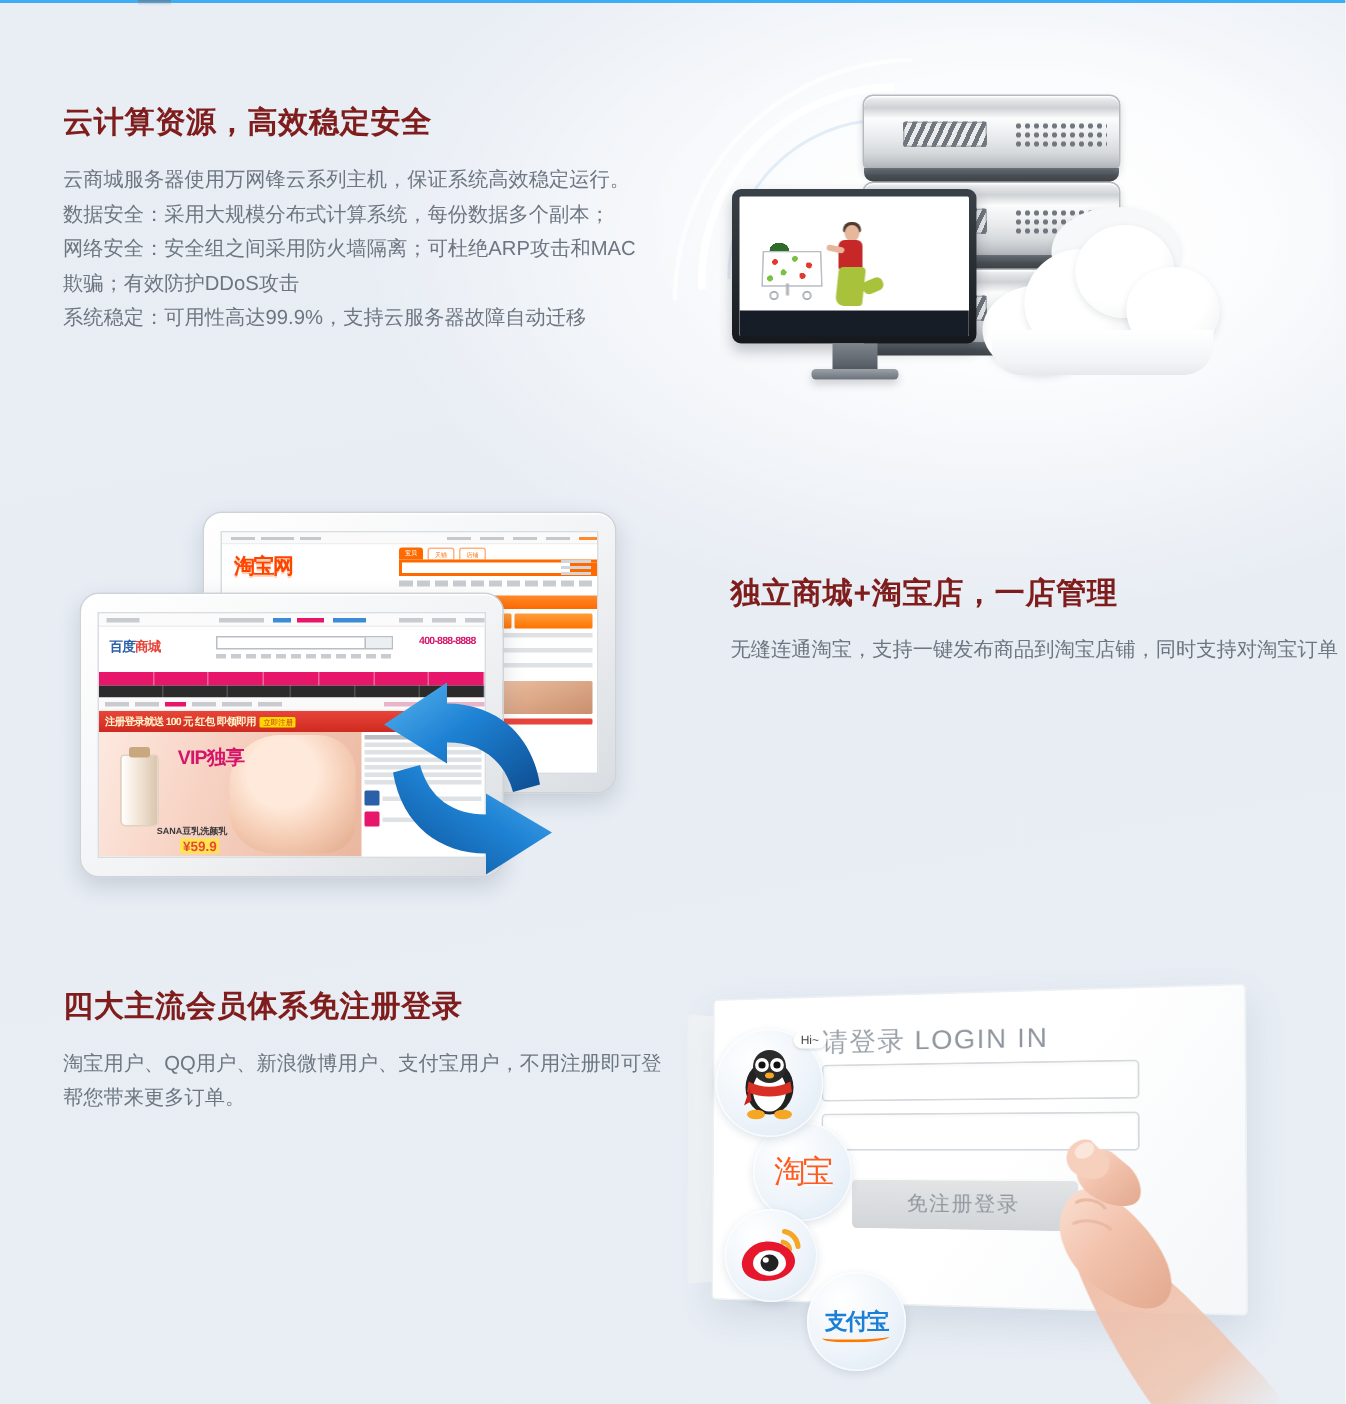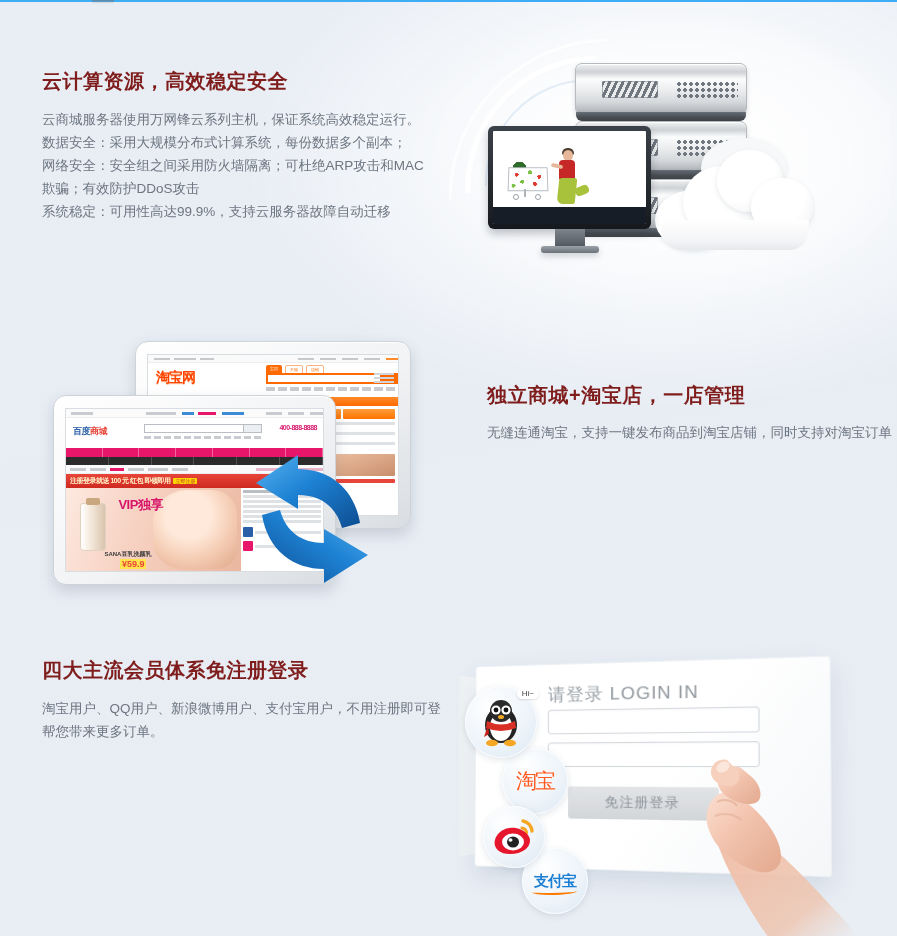--- a/index.html
+++ b/index.html
@@ -325,24 +325,24 @@
     transform-origin: right center;
     border-radius: 2px 0 0 2px;
   }
 
   .badge {
     position: absolute; border-radius: 50%;
     background: radial-gradient(circle at 35% 28%, #ffffff 0%, #eef4fa 55%, #dbe7f2 100%);
     box-shadow: 0 2px 6px rgba(90,110,135,.18), inset 0 0 0 1px rgba(255,255,255,.7);
     display: flex; align-items: center; justify-content: center;
   }
-  #badge-qq    { left: 10px;  top: 38px;  width: 72px; height: 72px; z-index: 6; align-items: center; }
+  #badge-qq    { left: 22px;  top: 38px;  width: 72px; height: 72px; z-index: 6; align-items: center; }
   #badge-taobao{ left: 47px;  top: 100px; width: 66px; height: 66px; z-index: 5; }
   #badge-weibo { left: 28px;  top: 158px; width: 62px; height: 62px; z-index: 6; }
-  #badge-alipay{ left: 67px;  top: 200px; width: 66px; height: 66px; z-index: 5; }
+  #badge-alipay{ left: 83px;  top: 200px; width: 66px; height: 66px; z-index: 5; }
 
   .tb-word { font-size: 21px; font-weight: normal; color: #ff5a1f; letter-spacing: -2px; white-space: nowrap;
              text-shadow: 0 1px 0 rgba(255,255,255,.8); }
   .ali-word { font-size: 15px; font-weight: bold; color: #1b7fd4; letter-spacing: -1px; white-space: nowrap;
               position: relative; }
   .ali-word:after { content:''; position:absolute; left:-2px; bottom:-4px; width: 108%; height: 5px;
     border-bottom: 2px solid #ff7a00; border-radius: 0 0 60% 40%; }
 
   .qq-hi {
     position: absolute; right: -2px; top: 2px;

